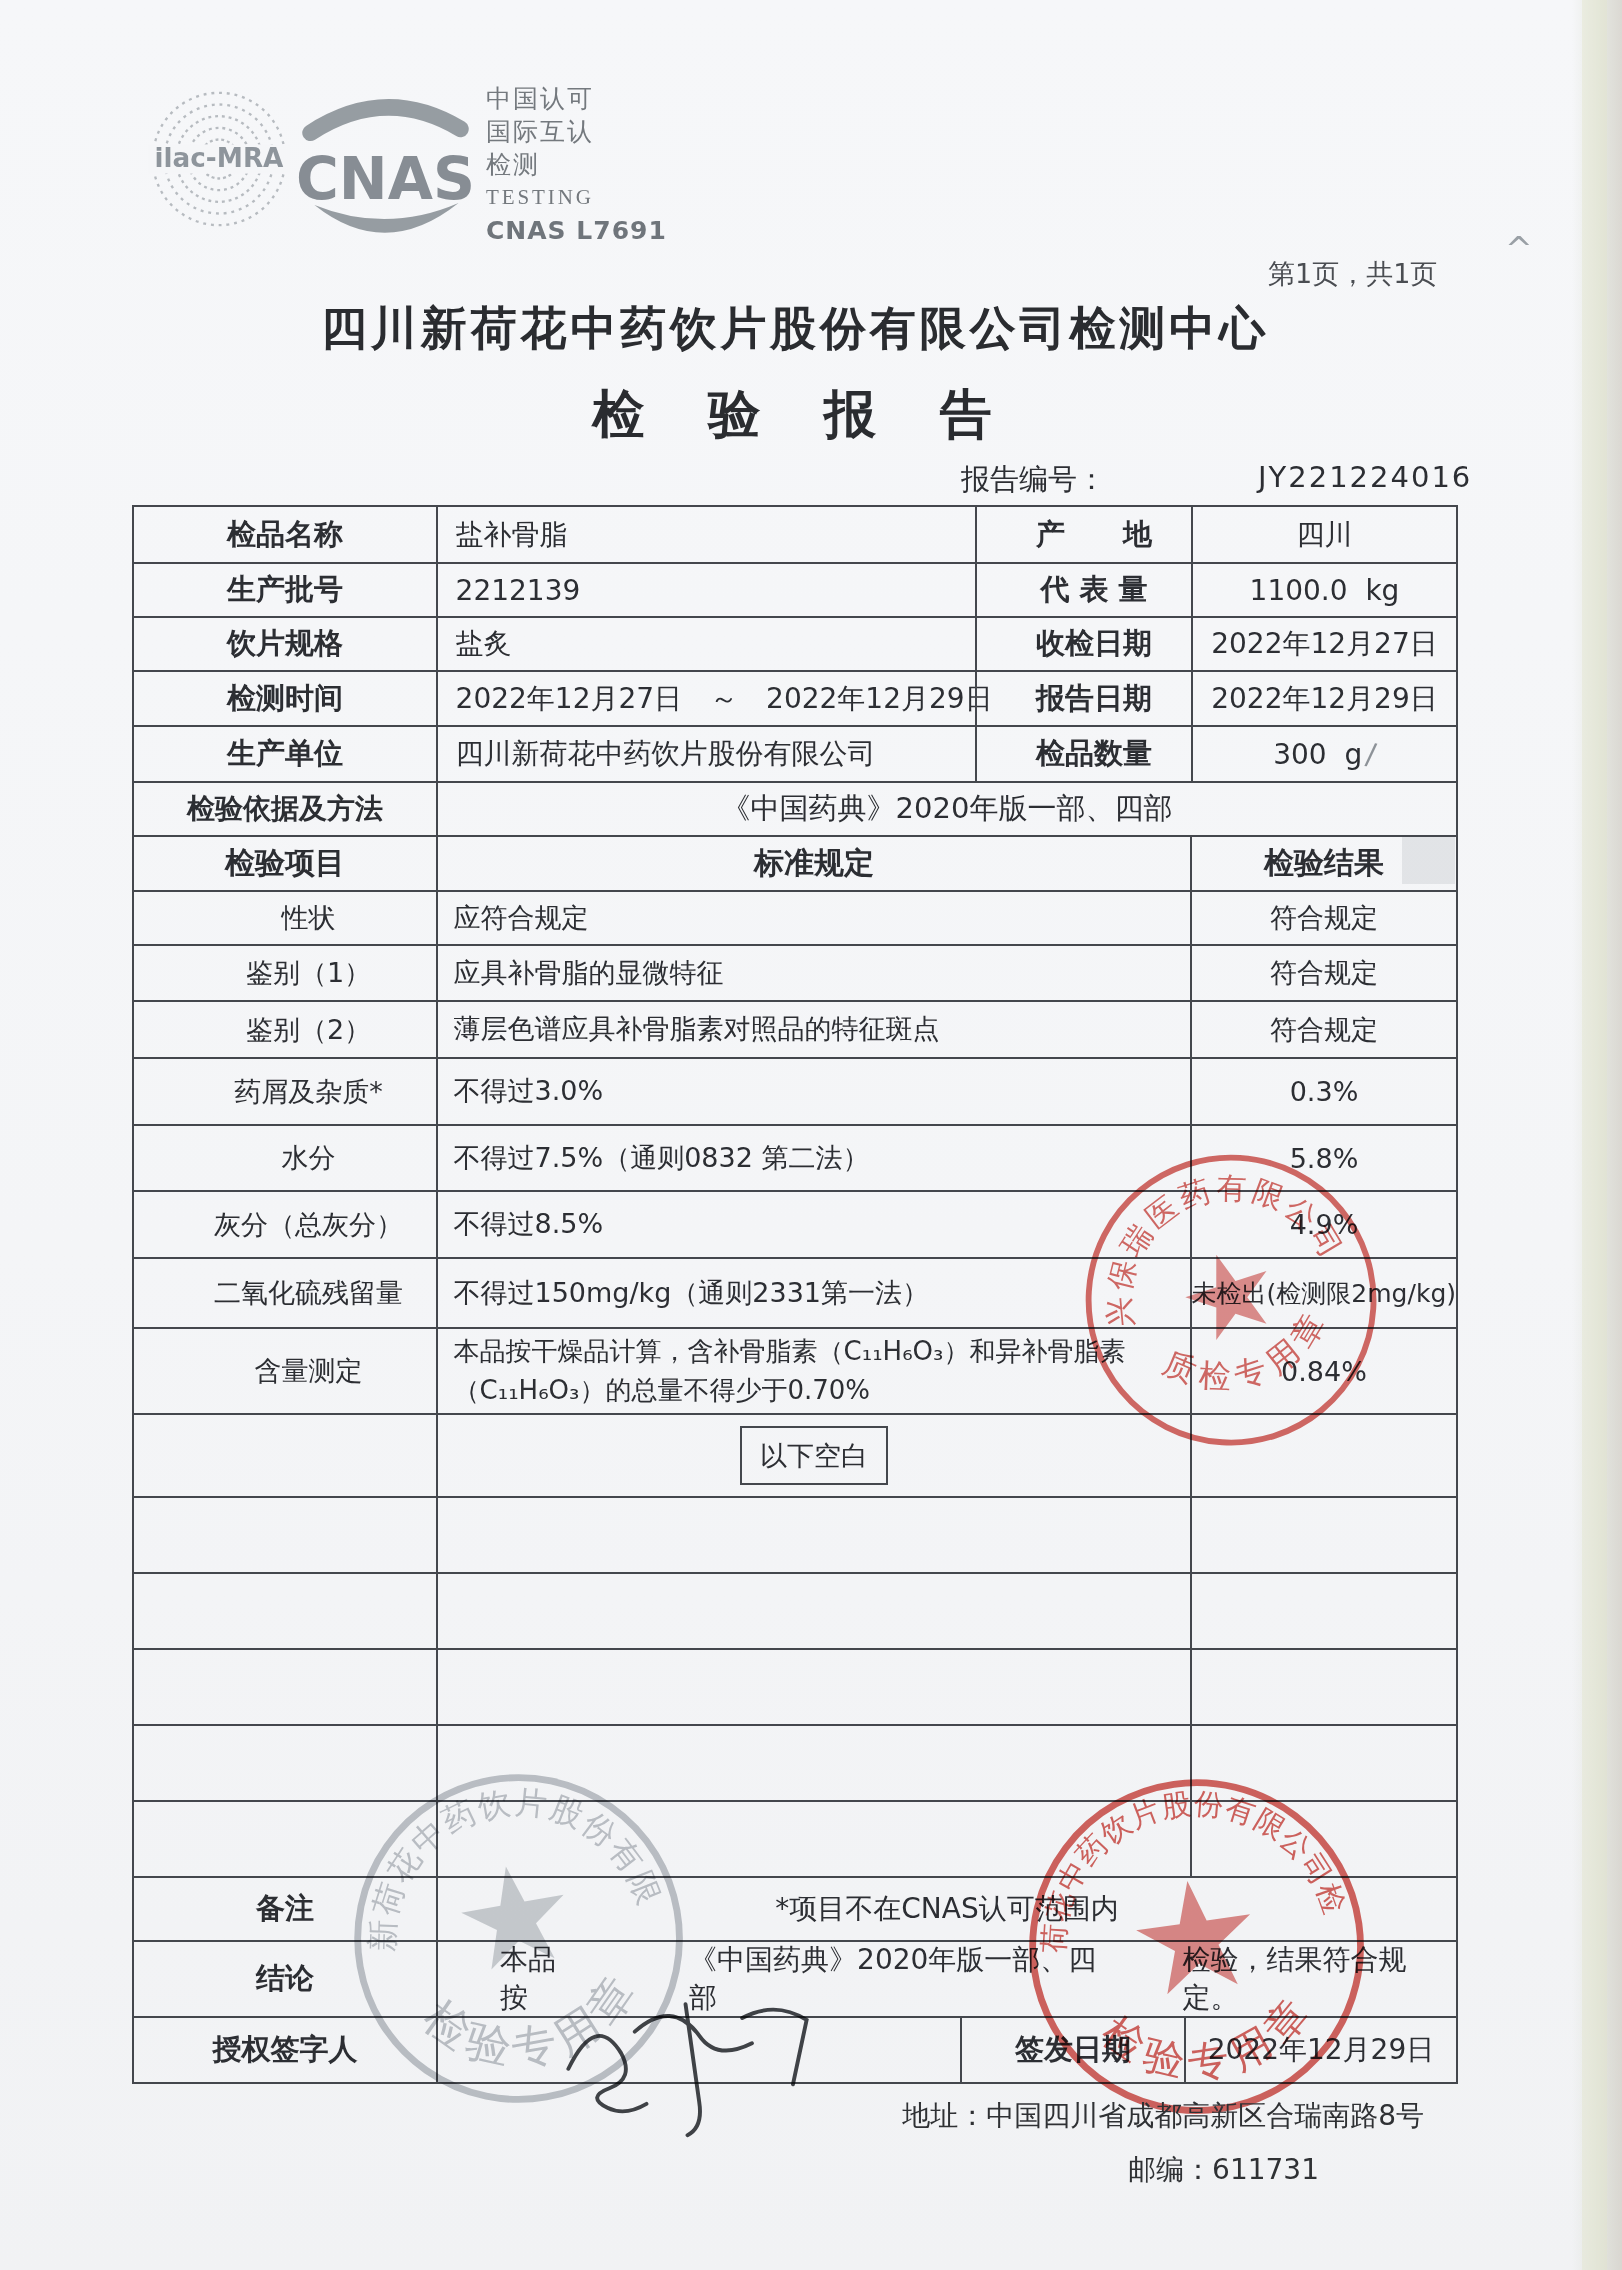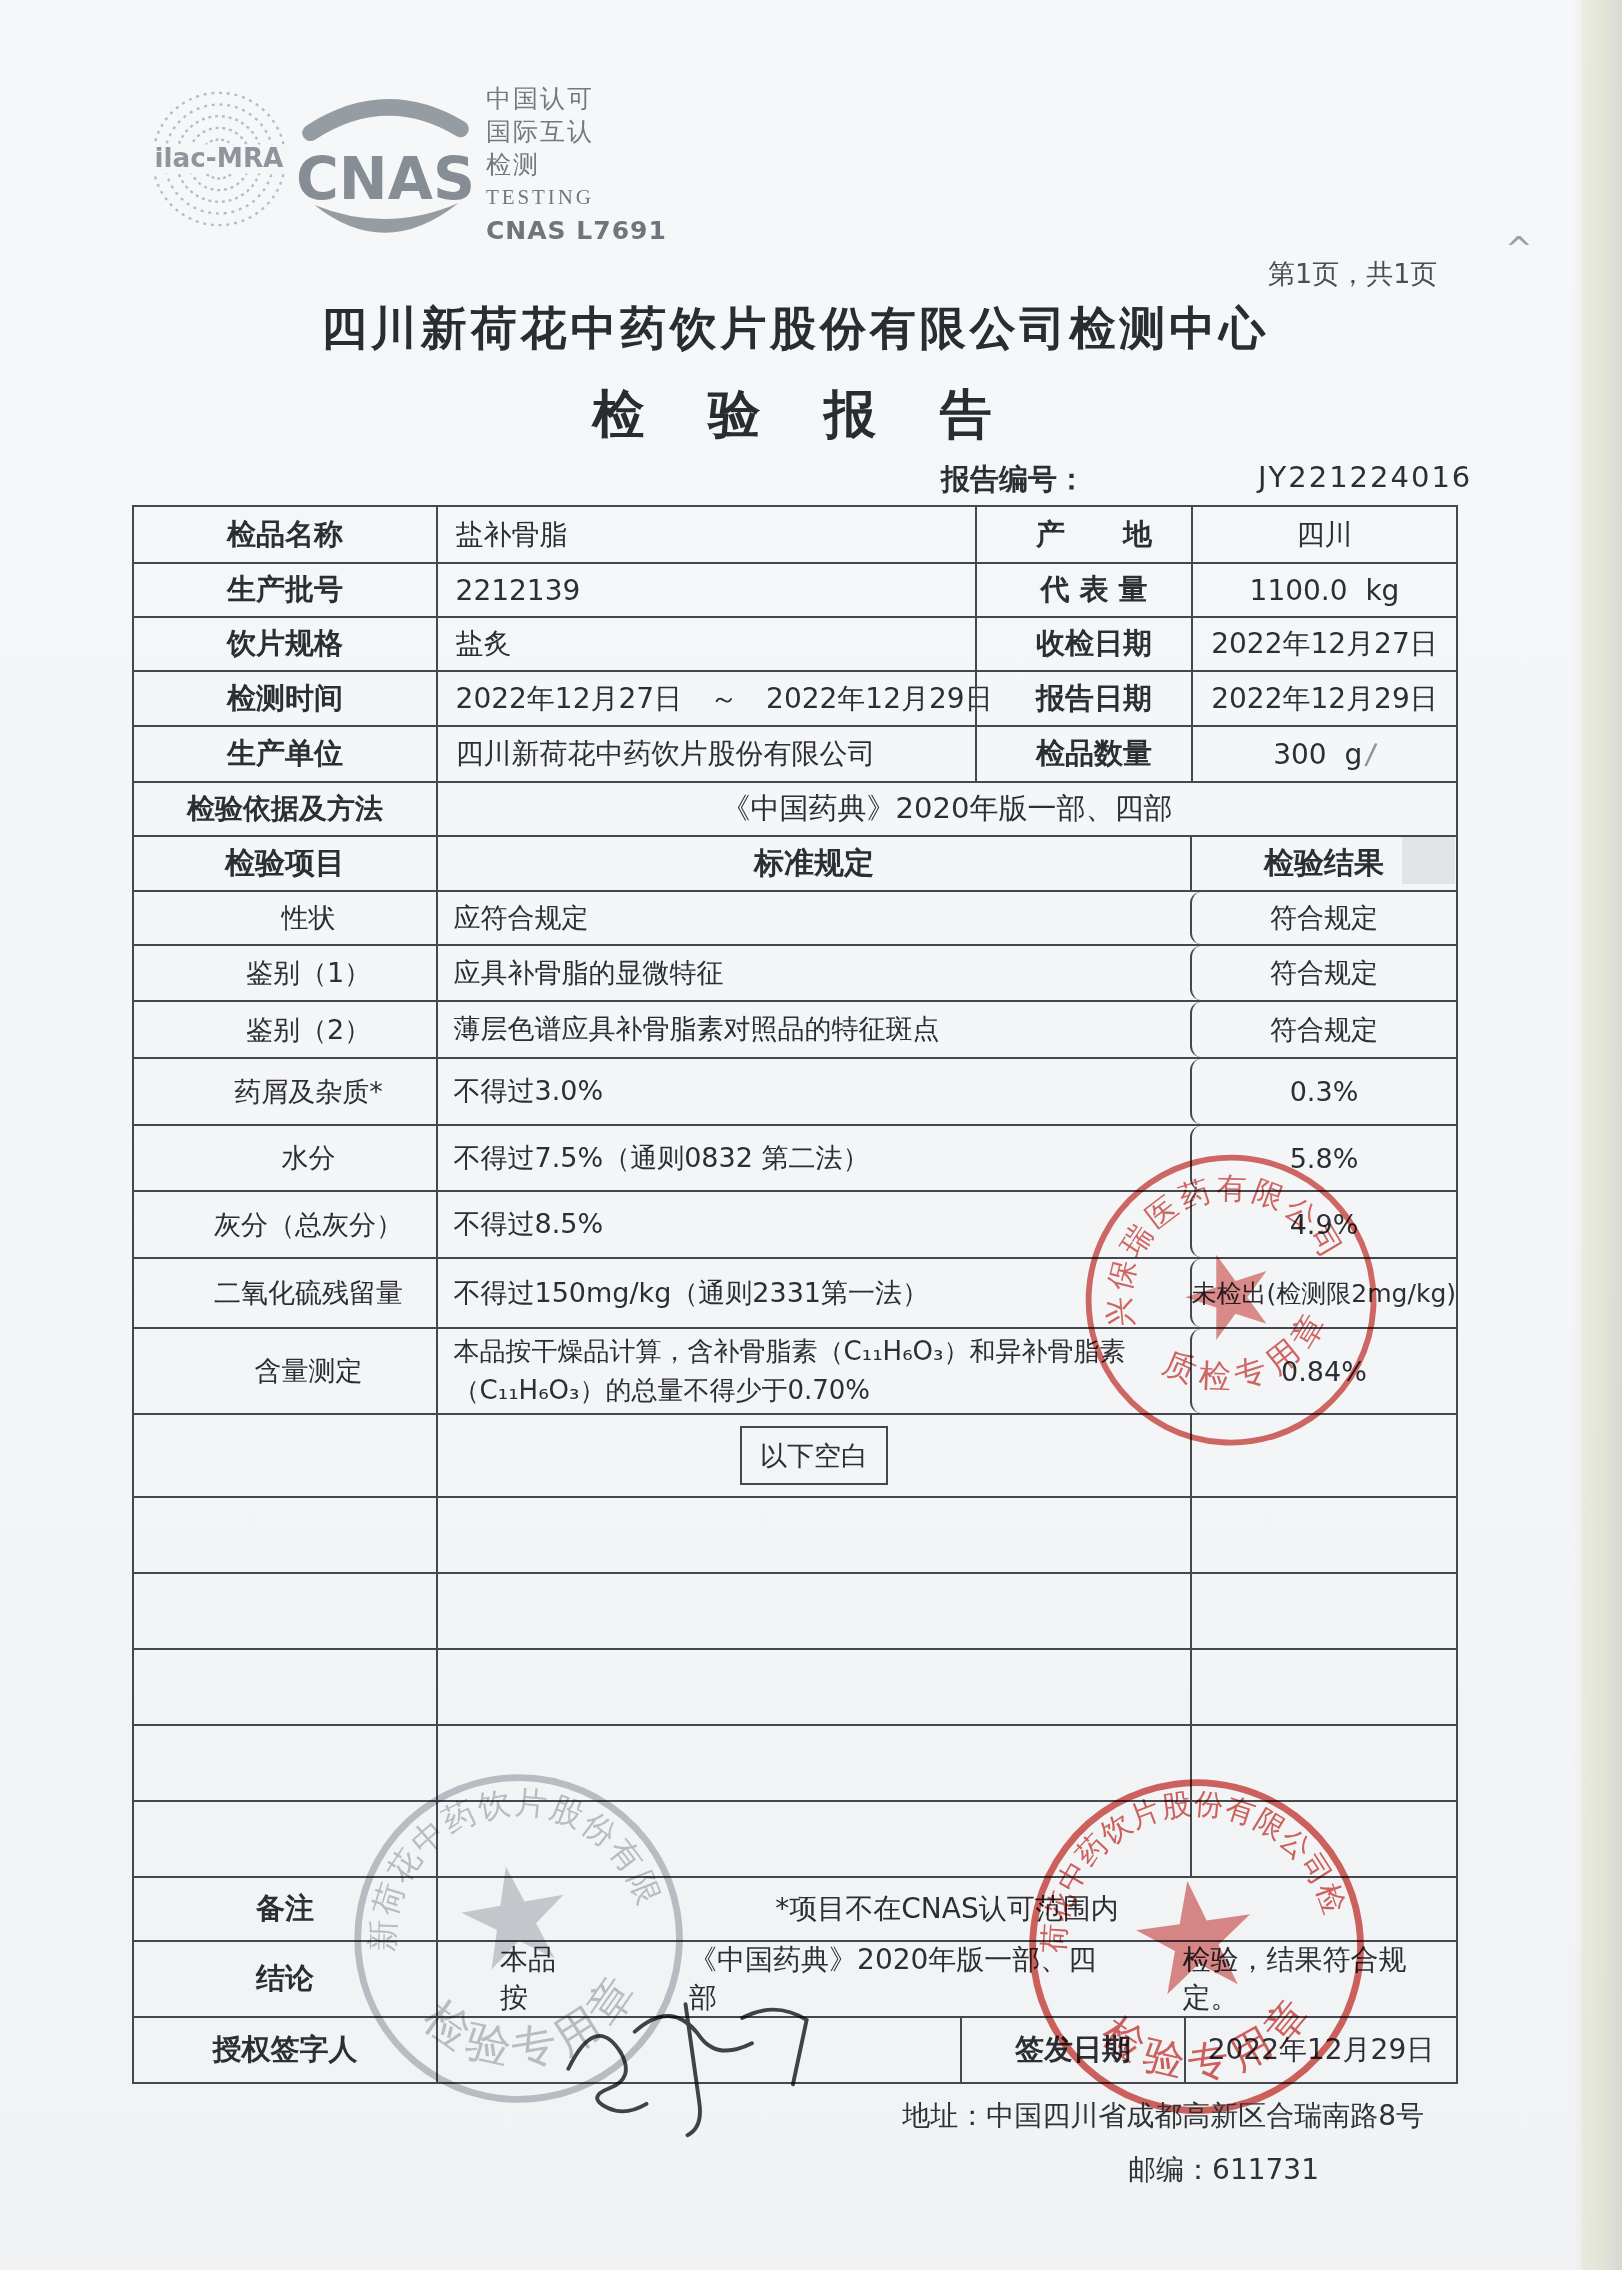--- a/index.html
+++ b/index.html
@@ -20,21 +20,21 @@
   .logo-captions .cap{font-size:25px;line-height:33px;color:#74797e;letter-spacing:2px;}
   .logo-captions .cap-en{font-family:Liberation Serif, serif;font-size:21px;letter-spacing:2.9px;}
   .logo-captions .cap-code{font-weight:bold;color:#6f757b;letter-spacing:1px;}
   
   .page-indicator{position:absolute;left:1268px;top:256px;font-size:27px;color:#4a4d52;}
   .org-title{position:absolute;top:298px;left:0;width:1590px;margin:0;text-align:center;
     font-size:46px;font-weight:bold;letter-spacing:3.9px;color:#2a2c30;}
   .report-title{position:absolute;top:380px;left:0;width:1590px;margin:0;text-align:center;
     font-size:52px;font-weight:bold;letter-spacing:5.9px;color:#2a2c30;}
   .report-no{position:absolute;top:460px;left:0;width:1623px;font-size:29px;}
-  .report-no .rn-label{position:absolute;left:941px;font-weight:bold;}
+  .report-no .rn-label{position:absolute;left:961px;font-weight:normal;}
   .report-no .rn-value{position:absolute;left:1258px;letter-spacing:2px;}
   
   .tbl{position:absolute;left:132px;top:505px;width:1326px;border:2.9px solid var(--line);box-sizing:border-box;}
   .row{display:flex;box-sizing:border-box;border-top:2.9px solid var(--line);}
   .row.first{border-top:none;}
   .cell{box-sizing:border-box;border-left:2.9px solid var(--line);display:flex;align-items:center;overflow:visible;}
   .cell.cfirst{border-left:none;}
   .cw-label{width:302px;}
   .cw-iv1{width:539px;}
   .cw-il2{width:216px;padding-left:20px;}
@@ -44,21 +44,21 @@
   .cw-sig{width:524px;}
   .cw-dl{width:224px;}
   .cw-dv{flex:1;}
   .cw-merge{flex:1;}
   .lbl{justify-content:center;font-weight:bold;font-size:29px;white-space:pre;}
   .val{padding-left:17.6px;font-size:28px;white-space:pre;}
   .val-c{justify-content:center;font-size:28px;white-space:pre;}
   .hdr{justify-content:center;font-weight:bold;font-size:30px;}
   .item{justify-content:center;font-size:27px;text-align:right;padding-left:47px;}
   .std{padding:5.9px 15.6px;font-size:27px;line-height:1.5;}
-  .res{justify-content:center;font-size:27px;white-space:nowrap;border-radius:11px;}
+  .res{justify-content:center;font-size:27px;white-space:nowrap;}
   .merge-c{justify-content:center;font-size:29px;}
   .remark-c{justify-content:center;font-size:28px;}
   .concl{font-size:28px;}
   .concl .c1{margin-left:62px;}
   .concl .c2{margin-left:107px;}
   .concl .c3{margin-left:68px;}
   .blank-box{border:2.9px solid var(--line);padding:9.8px 17.6px;font-size:27px;margin:0 auto;}
   .pen-tick{font-style:normal;color:#8d9298;font-size:29px;transform:rotate(8deg);margin-left:3.9px;}
   
   .stamp{position:absolute;mix-blend-mode:multiply;}

